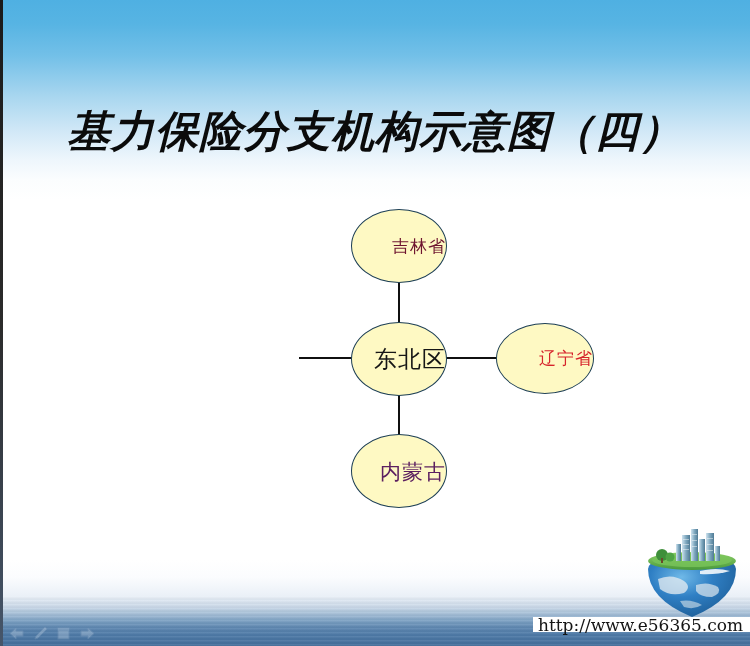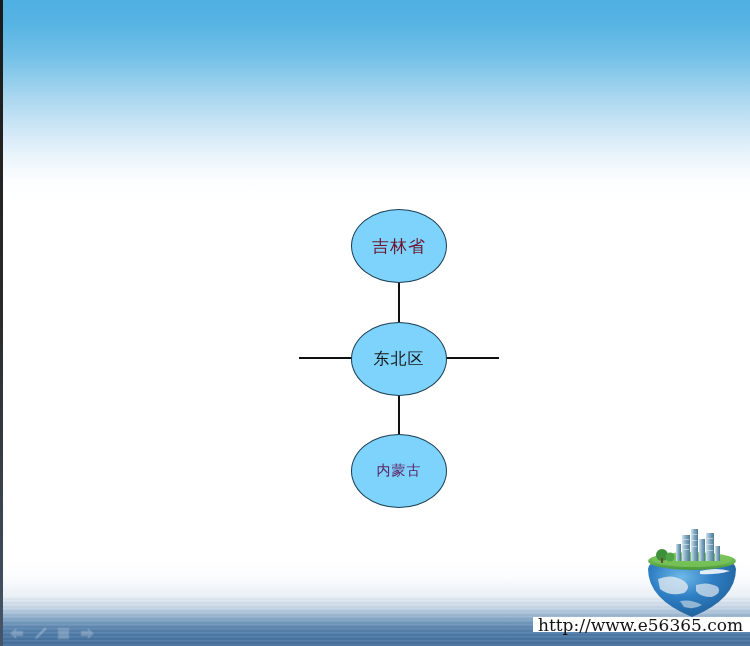--- a/index.html
+++ b/index.html
@@ -98,41 +98,41 @@
   .diagram {
     position: absolute;
     left: 0; top: 0;
     width: 750px;
     height: 646px;
   }
   .node {
     position: absolute;
     box-sizing: border-box;
     border-radius: 50%;
-    background: #7dd3fc;
+    background: #fef9c3;
     border: 1px solid #1d3f55;
     display: flex;
     align-items: center;
-    justify-content: center;
-    font-family: Liberation Serif, serif;
+    justify-content: flex-end;
+    font-family: Liberation Sans, sans-serif;
     white-space: nowrap;
     z-index: 3;
   }
   .node-label {
     display: block;
     line-height: 1;
   }
   .node-center { width: 96px;  height: 74px; left: 351px; top: 322px; }
-  .node-center .node-label { font-size: 16px; color: #161616; letter-spacing: 1px; }
+  .node-center .node-label { font-size: 23px; color: #161616; letter-spacing: 1px; }
 
   .node-top    { width: 96px;  height: 74px; left: 351px; top: 209px; }
   .node-top .node-label { font-size: 17px; color: #6e1530; letter-spacing: 1px; }
 
   .node-bottom { width: 96px;  height: 74px; left: 351px; top: 434px; }
-  .node-bottom .node-label { font-size: 14px; color: #5c2060; letter-spacing: 1px; }
+  .node-bottom .node-label { font-size: 21px; color: #5c2060; letter-spacing: 1px; }
 
   .node-left   { width: 105px; height: 71px; left: 198px; top: 323px; }
   .node-left .node-label { font-size: 17px; color: #d6232b; letter-spacing: 1px; }
 
   .node-right  { width: 98px;  height: 71px; left: 496px; top: 323px; }
   .node-right .node-label { font-size: 17px; color: #d6232b; letter-spacing: 1px; }
 
   .edge {
     position: absolute;
     background: #101010;
@@ -193,37 +193,41 @@
 <body>
 
 <div id="slide">
 
   <div class="bg-sky"></div>
   <div class="bg-mid"></div>
   <div class="bg-water"></div>
   <div class="bg-water-ripple"></div>
   <div class="left-rule"></div>
 
+  <div class="title">基力保险分支机构示意图（四）</div>
 
   <div class="diagram">
 
     <div class="edge edge-v-top"></div>
     <div class="edge edge-v-bottom"></div>
     <div class="edge edge-h-left"></div>
     <div class="edge edge-h-right"></div>
 
     <div class="node node-top">
       <span class="node-label">吉林省</span>
     </div>
 
 
     <div class="node node-center">
       <span class="node-label">东北区</span>
     </div>
 
+    <div class="node node-right">
+      <span class="node-label">辽宁省</span>
+    </div>
 
     <div class="node node-bottom">
       <span class="node-label">内蒙古</span>
     </div>
 
   </div>
 
   <div class="navicons">
     <span>
       <svg width="17" height="15" viewBox="0 0 17 15" aria-hidden="true">

